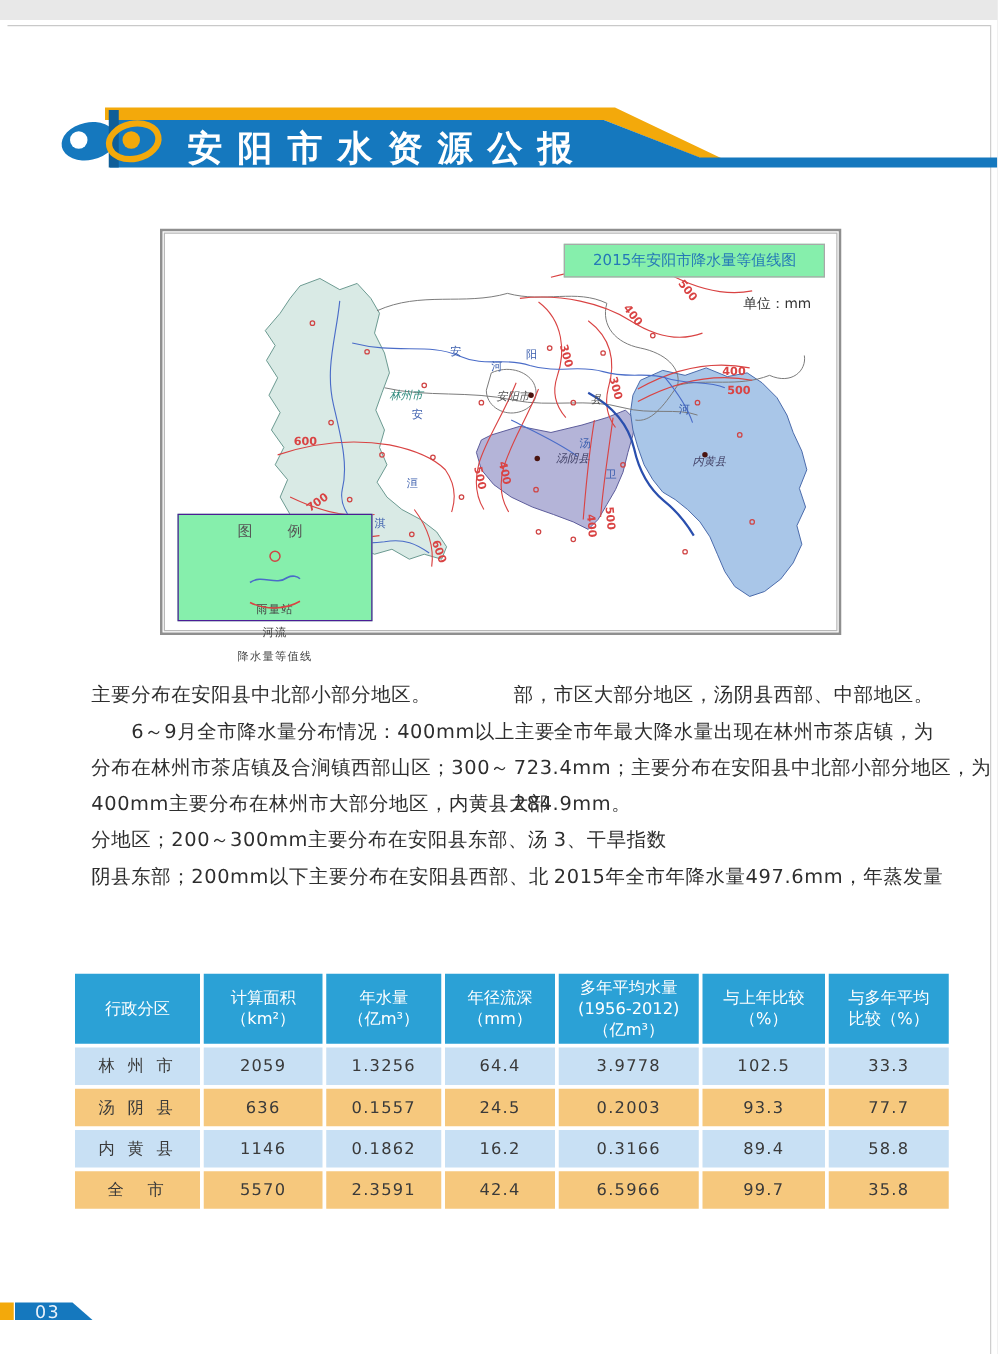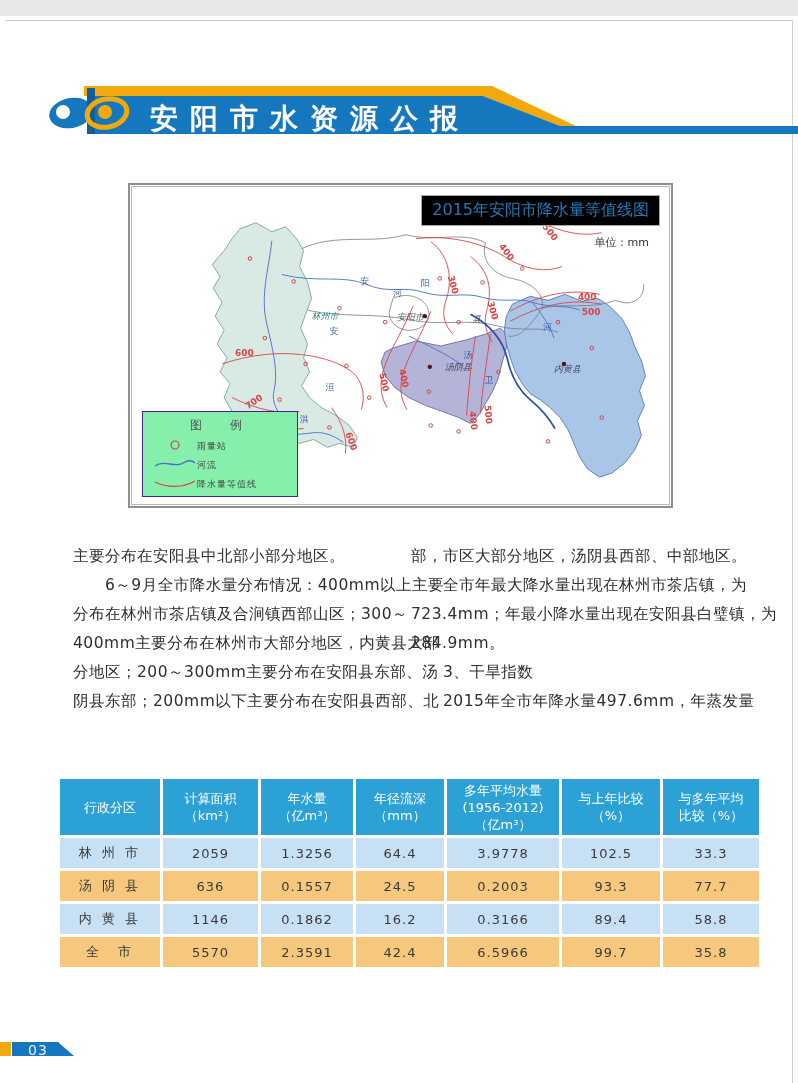--- a/index.html
+++ b/index.html
@@ -22,30 +22,30 @@
   }
 
   
   .map-frame {
     position:absolute; left:128px; top:167px; width:545px; height:325px;
     border:2px solid #8f8f8f; background:#ffffff; box-sizing:border-box;
   }
   .map-inner { position:absolute; inset:1px; border:1px solid #b8b8b8; background:#ffffff; }
   .map-svg { position:absolute; inset:0; width:100%; height:100%; }
   .map-title-box {
-    position:absolute; right:9px; top:8px; border:1px solid #a8a8a8; background:#000000;
-    padding:4px 10px; color:#2579b7; font-size:16px; white-space:nowrap;
+    position:absolute; right:9px; top:8px; border:1px solid #a8a8a8; background:#86efac;
+    padding:4px 22px; color:#2579b7; font-size:12px; white-space:nowrap;
   }
   .map-unit { position:absolute; right:20px; top:48px; color:#333; font-size:11px; }
   .legend-box {
     position:absolute; left:10px; bottom:7px; width:156px; height:86px;
     border:1px solid #4c1d95; background:#86efac; box-sizing:border-box; padding:5px 10px 0 10px;
   }
   .legend-title { text-align:center; color:#555; font-size:12px; letter-spacing:8px; margin-bottom:3px; }
-  .legend-row { display:flex; align-items:center; height:19px; }
+  .legend-row { display:flex; align-items:center; height:19px;flex-direction:column; }
   .legend-sym { width:44px; flex:0 0 44px; }
   .legend-label { color:#444; font-size:9px; letter-spacing:1px; }
 
   .iso-label   { fill:#d94343; font-size:9px; font-weight:bold; }
   .river-label { fill:#3c5fae; font-size:9px; }
   .place-label { font-size:9px; font-style:italic; }
   .station     { fill:none; stroke:#d04444; stroke-width:1; }
   .city-dot    { fill:#4a1410; }
 
   
@@ -238,21 +238,21 @@
       <div class="text-line">主要分布在安阳县中北部小部分地区。</div>
       <div class="text-line">　　6～9月全市降水量分布情况：400mm以上主要</div>
       <div class="text-line">分布在林州市茶店镇及合涧镇西部山区；300～</div>
       <div class="text-line">400mm主要分布在林州市大部分地区，内黄县大部</div>
       <div class="text-line">分地区；200～300mm主要分布在安阳县东部、汤</div>
       <div class="text-line">阴县东部；200mm以下主要分布在安阳县西部、北</div>
     </div>
   <div class="text-col text-col-right">
       <div class="text-line">部，市区大部分地区，汤阴县西部、中部地区。</div>
       <div class="text-line">　　全市年最大降水量出现在林州市茶店镇，为</div>
-      <div class="text-line">723.4mm；年最小降水量出现在安阳县白璧镇，为</div>
+      <div class="text-line">723.4mm；主要分布在安阳县中北部小部分地区，为</div>
       <div class="text-line">284.9mm。</div>
       <div class="text-line">　　3、干旱指数</div>
       <div class="text-line">　　2015年全市年降水量497.6mm，年蒸发量</div>
     </div>
 
   <table class="res-table">
     <colgroup>
       <col style="width:100px">
         <col style="width:95px">
         <col style="width:92px">

